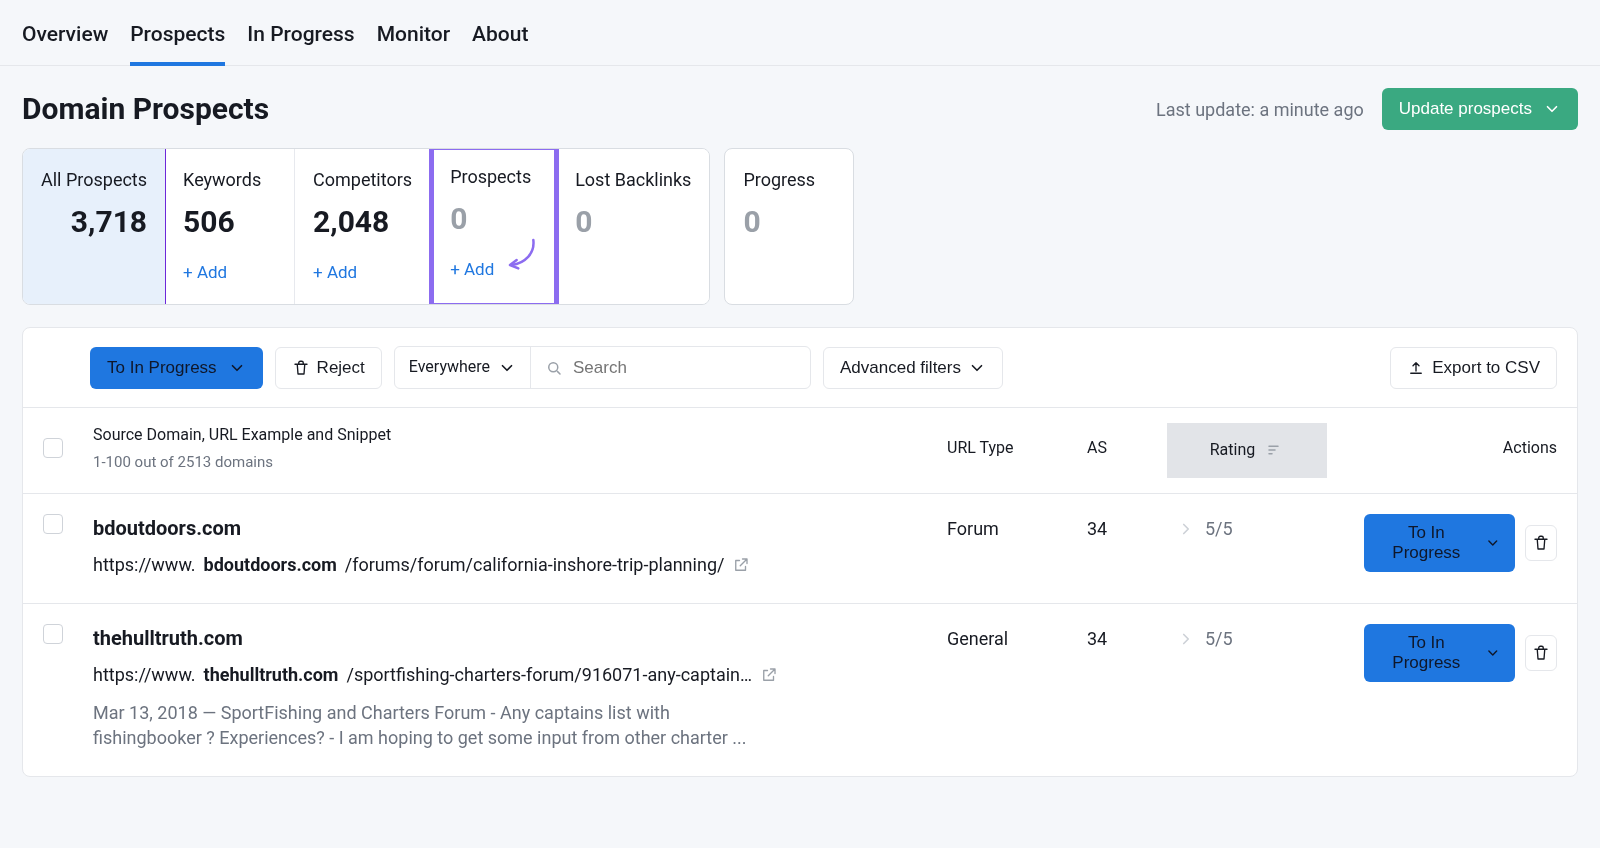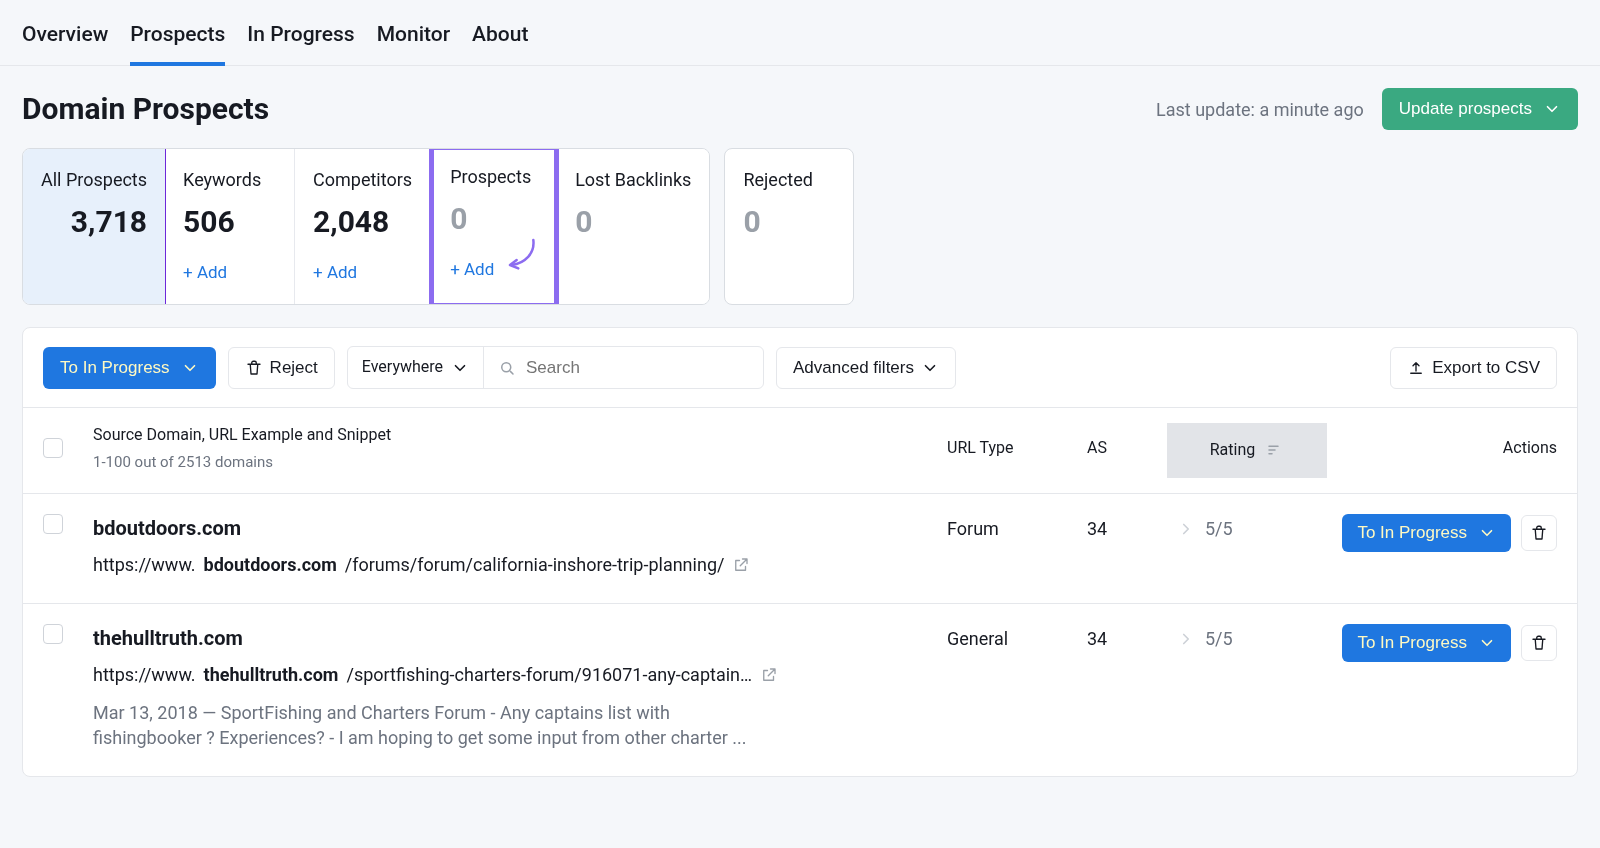--- a/index.html
+++ b/index.html
@@ -54,21 +54,21 @@
     padding: 22px;
   }
   .title-row { display:flex; align-items:center; justify-content:space-between; }
   .page-title { font-size: 30px; font-weight: 700; margin:0; }
   .title-right { display:flex; align-items:center; gap:18px; }
   .last-update { color: var(--muted); font-size: 18px; }
 
   .btn { display:inline-flex; align-items:center; gap:7px; border-radius:6px; font-size:17px; font-weight:500; padding:10px 16px; cursor:pointer; border:1px solid transparent; }
   .btn .caret { margin-left:4px; }
   .btn-green { background: var(--green); color:#fff; }
-  .btn-blue { background: var(--blue); color:#fef9c3; }
+  .btn-blue { background: var(--blue); color:#0f172a;margin-left:47px; }
   .btn-outline { background:#fff; border:1px solid var(--line); color:var(--text); }
   .btn-light { background:#fff; border:1px solid var(--line); color:var(--text); }
   .btn-square { width:36px; height:36px; padding:0; justify-content:center; border-radius:6px; }
 
   .cards {
     display:flex;
     gap:0;
     margin-top: 18px;
   }
   .card-group { display:flex; border:1px solid #d9dde2; border-radius:8px; overflow:hidden; background:#fff; }
@@ -256,21 +256,21 @@
               <use href="#i-arrow-curve"></use>
             </svg>
         </span>
       </div>
       <div class="card">
         <div class="label">Lost Backlinks</div>
         <div class="value muted">0</div>
       </div>
     </div>
     <div class="card standalone">
-      <div class="label">Rejected</div>
+      <div class="label">Progress</div>
       <div class="value muted">0</div>
     </div>
   </div>
 
   <div class="toolbar-card">
     <div class="toolbar">
       <button class="btn btn-blue">
         <span>To In Progress</span>
         <svg class="icon-svg caret">
             <use href="#i-caret"></use>

